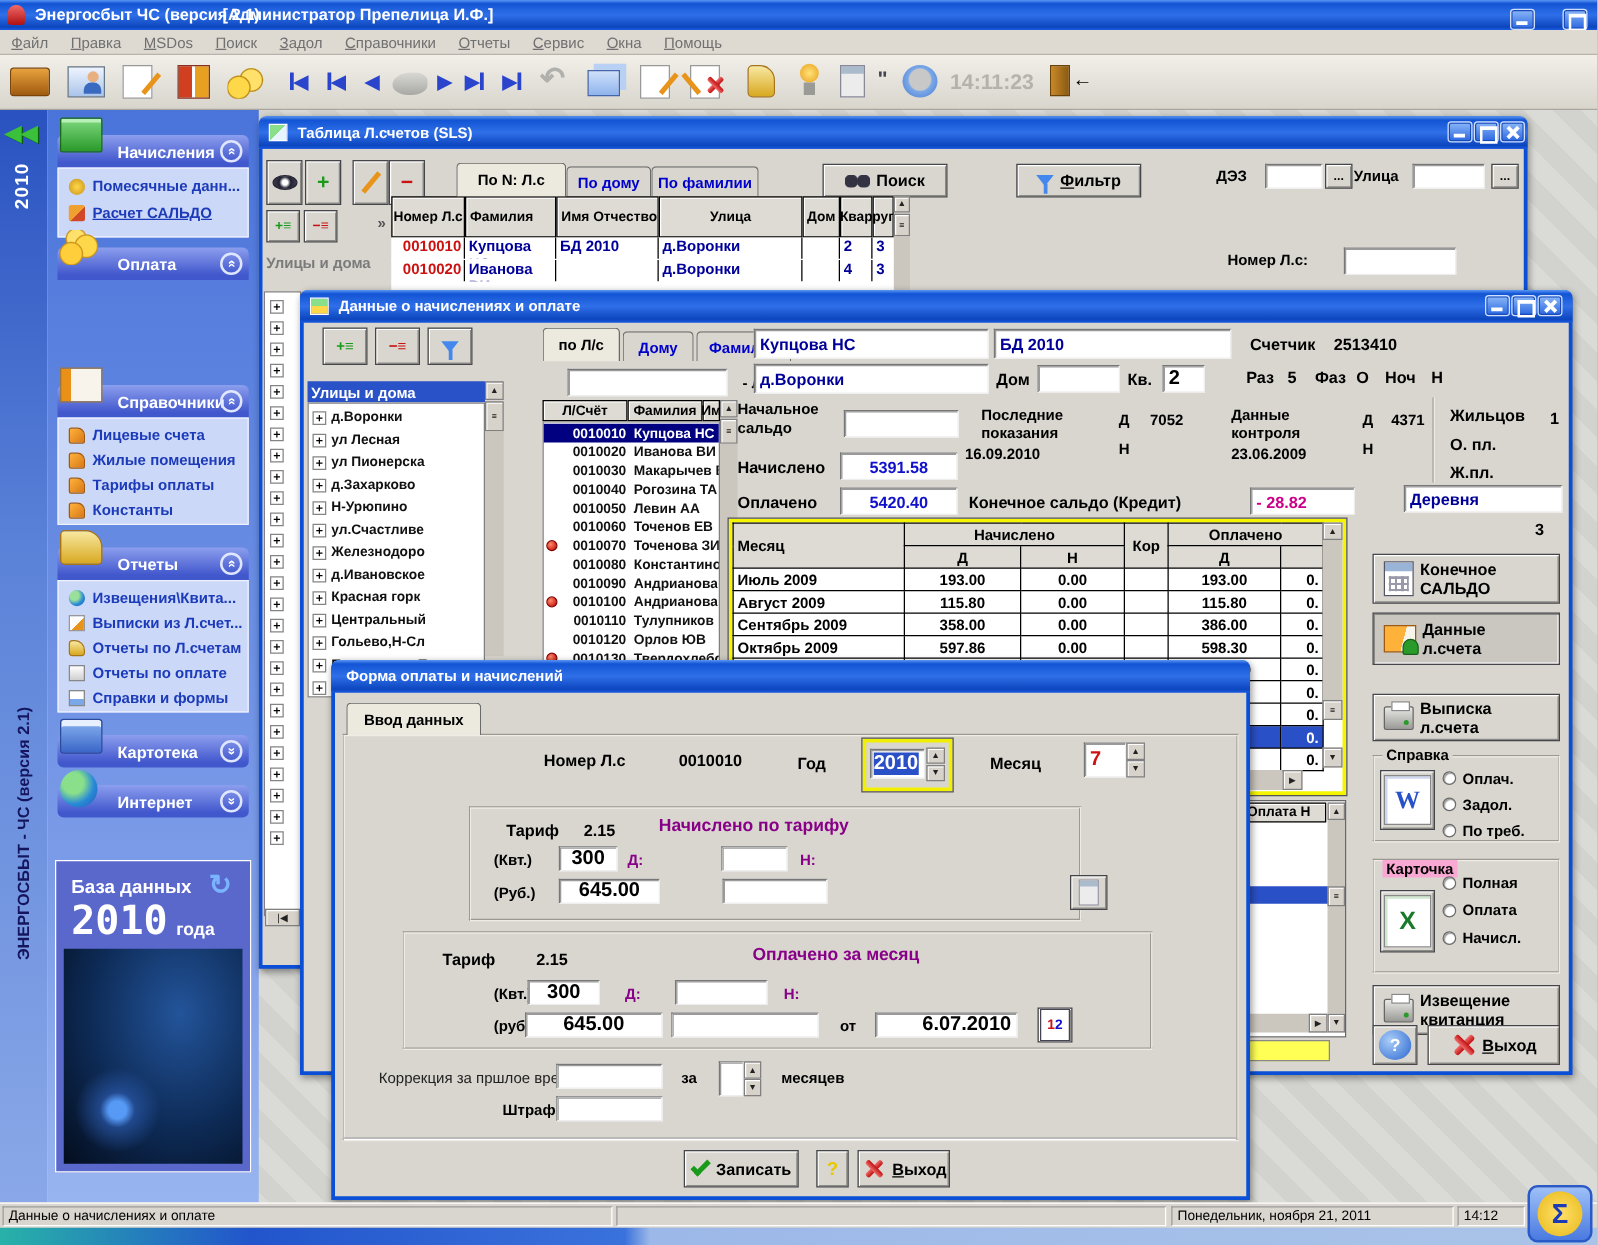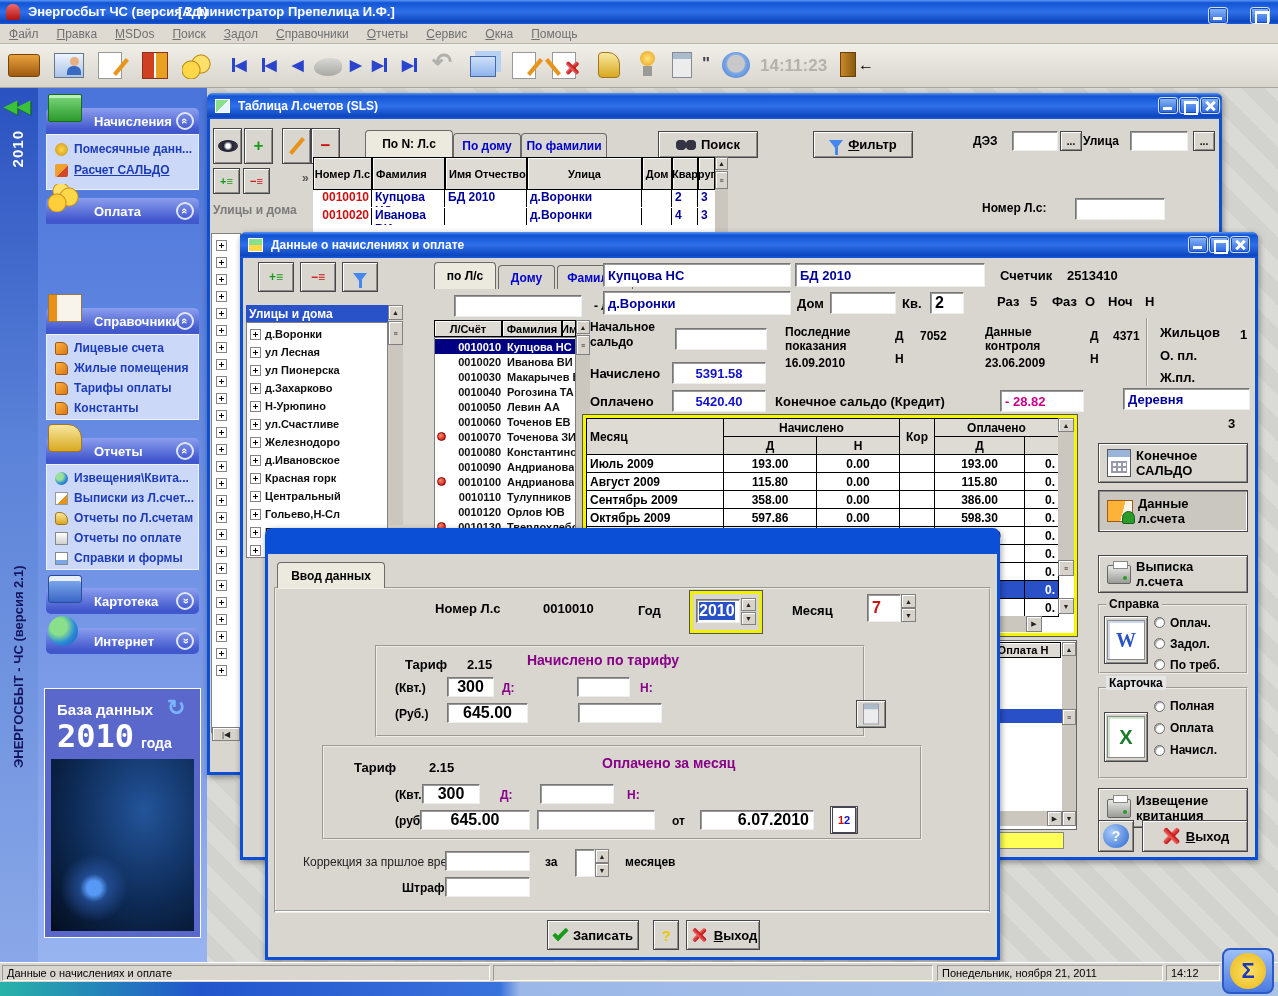--- a/index.html
+++ b/index.html
@@ -653,21 +653,21 @@
     <span class="a lbl pur" style="left:905px;top:62px;font-size:13px">Н</span>
 
     <span class="a lbl grn" style="left:350px;top:88px">Начальное</span>
     <span class="a lbl grn" style="left:350px;top:103px">сальдо</span>
     <div class="a inp" style="left:435px;top:96px;width:92px;height:22px">
         <span></span>
       </div>
     <div class="a" style="left:530px;top:86px;width:378px;height:68px;background:#d9d6cf;border-right:2px groove #efece5">
       <span class="a lbl grn" style="left:15px;top:7px">Последние</span>
       <span class="a lbl grn" style="left:15px;top:21px">показания</span>
-      <span class="a lbl pur" style="left:15px;top:38px">16.09.2010</span>
+      <span class="a lbl pur" style="left:2px;top:38px">16.09.2010</span>
       <span class="a lbl mar" style="left:125px;top:11px">Д</span>
       <span class="a lbl pur" style="left:150px;top:11px">7052</span>
       <span class="a lbl mar" style="left:125px;top:34px">Н</span>
       <span class="a lbl grn" style="left:215px;top:7px">Данные</span>
       <span class="a lbl grn" style="left:215px;top:21px">контроля</span>
       <span class="a lbl pur" style="left:215px;top:38px">23.06.2009</span>
       <span class="a lbl mar" style="left:320px;top:11px">Д</span>
       <span class="a lbl pur" style="left:343px;top:11px">4371</span>
       <span class="a lbl mar" style="left:320px;top:34px">Н</span>
     </div>
@@ -849,21 +849,21 @@
         <div style="display:flex;align-items:center;gap:5px;height:21px">
           <span class="rad"></span>
           <span class="lbl" style="font-size:12px">Задол.</span>
         </div>
         <div style="display:flex;align-items:center;gap:5px;height:21px">
           <span class="rad"></span>
           <span class="lbl" style="font-size:12px">По треб.</span>
         </div>
       </div>
     <div class="a grp" style="left:858px;top:455px;width:150px;height:92px"></div>
-    <span class="a lbl" style="left:866px;top:444px;background:#e5e5e5;padding:0 3px">Карточка</span>
+    <span class="a lbl" style="left:866px;top:456px;background:#f9a8d4;padding:0 3px">Карточка</span>
     <div class="a btn" style="left:864px;top:480px;width:44px;height:50px">
         <span class="excelx">X</span>
       </div>
     <div class="a" style="left:914px;top:463px">
 
     <div style="display:flex;align-items:center;gap:5px;height:22px">
           <span class="rad"></span>
           <span class="lbl" style="font-size:12px">Полная</span>
         </div>
         <div style="display:flex;align-items:center;gap:5px;height:22px">
@@ -883,20 +883,23 @@
         <span class="i-helpbub">?</span>
       </div>
     <div class="a btn" style="left:902px;top:588px;width:106px;height:32px;font-size:13px">
         <span class="redx"></span>
         <span class="u1">Выход</span>
       </div>
   </div>
 
   <div class="a xpw" style="left:265px;top:528px;width:735px;height:432px;z-index:4">
     <div class="wbody"></div>
+    <div class="tbbar">
+        <span style="margin-left:12px">Форма оплаты и начислений</span>
+      </div>
     <div class="a tab on" style="left:12px;top:34px;width:108px;height:26px;color:#000">
         <span>Ввод данных</span>
       </div>
     <div class="a grp" style="left:9px;top:59px;width:717px;height:326px;background:#d9d6cf"></div>
     <span class="a lbl" style="left:170px;top:73px;font-size:13px">Номер Л.с</span>
     <span class="a lbl red" style="left:278px;top:73px;font-size:13px">0010010</span>
     <span class="a lbl" style="left:373px;top:75px;font-size:13px">Год</span>
     <div class="a" style="left:425px;top:63px;width:72px;height:42px;border:3px solid #f0f000;outline:1px solid #555;background:#d9d6cf">
       <div class="inp" style="position:absolute;left:3px;top:5px;width:44px;height:24px;padding:0 2px">
           <span style="background:#2a50c8;color:#fff;font-weight:bold">2010</span>

